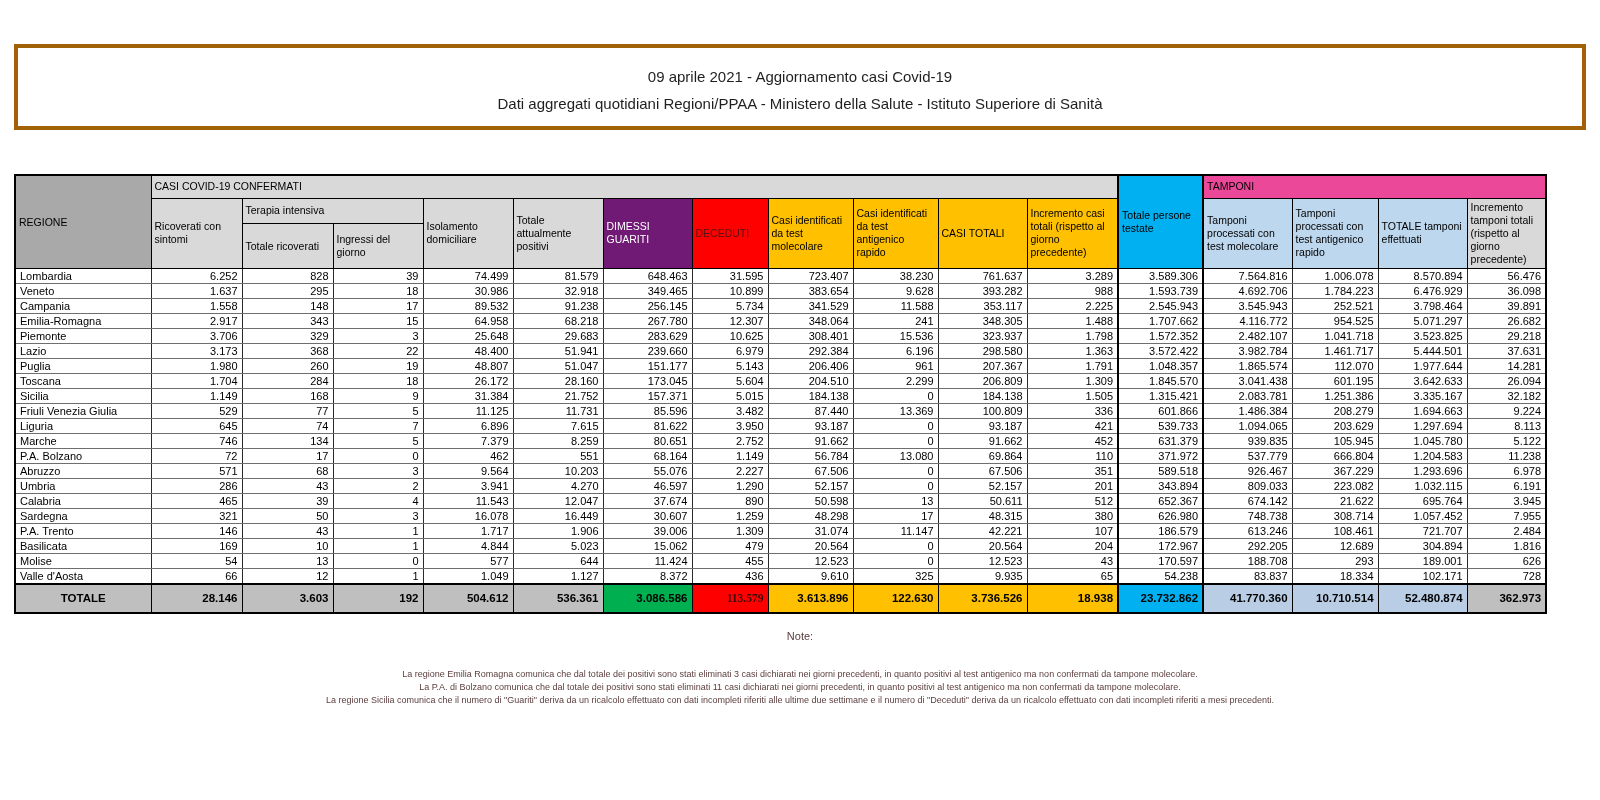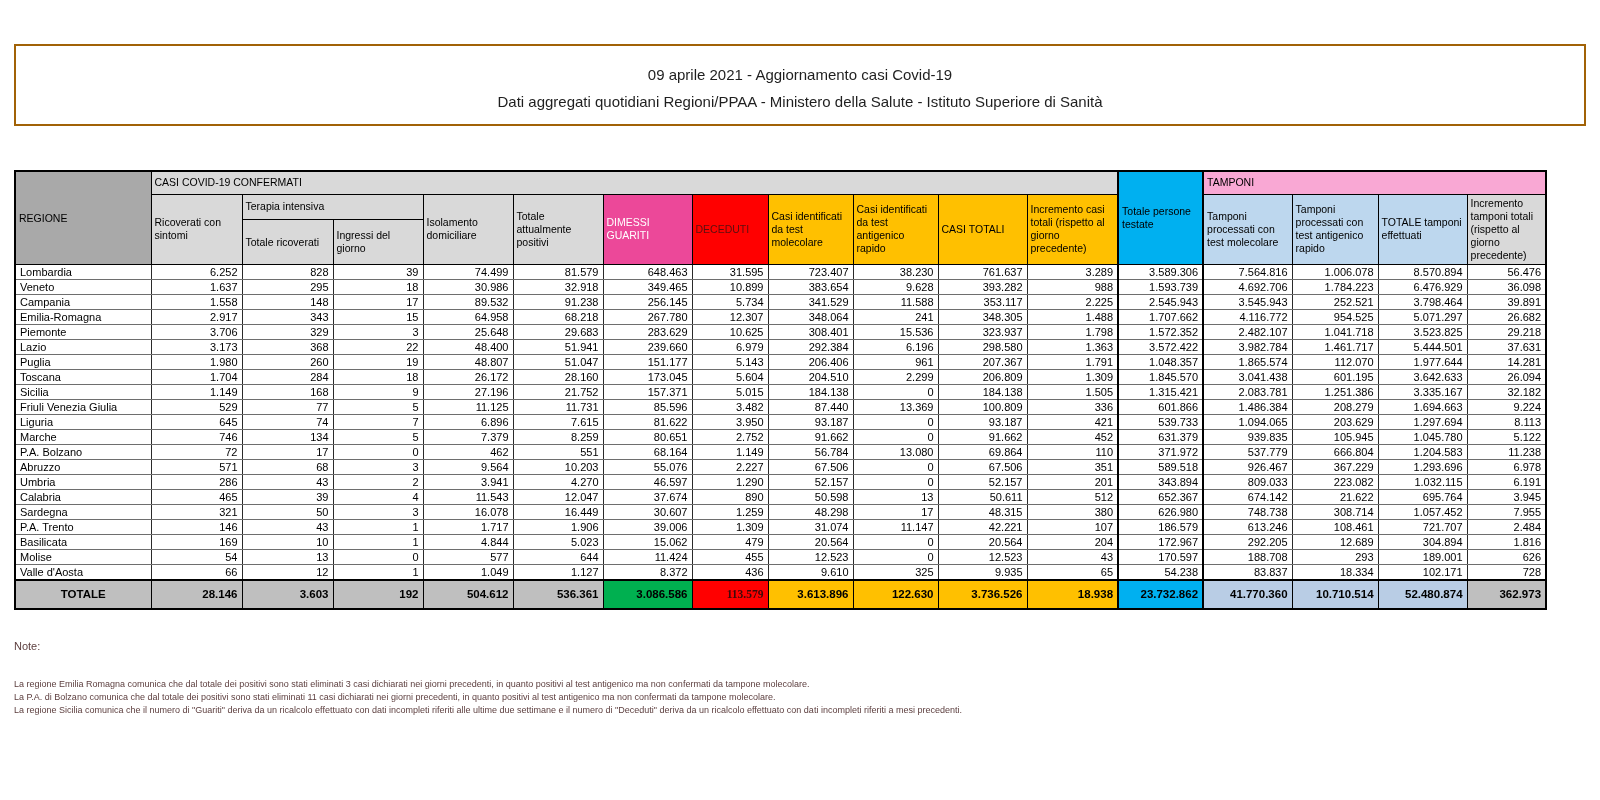--- a/index.html
+++ b/index.html
@@ -1,21 +1,21 @@
 <!DOCTYPE html>
 <html><head>
 <meta charset="utf-8">
 <style>
   * { box-sizing: border-box; }
   html, body { margin: 0; padding: 0; background: #ffffff; }
   body { width: 1600px; font-family: "Liberation Sans", sans-serif; color: #000; }
   .page { padding: 44px 14px 20px 14px; }
 
   .title-box {
-    border: 2px solid #a16207;
+    border: 4px solid #a16207;
     text-align: center;
     padding: 10px 0 14px 0;
     margin-bottom: 44px;
     background: #fff;
   }
   .title-line { font-size: 15px; color: #1f1f1f; margin-top: 10px; }
 
   table.covid {
     border-collapse: collapse;
     table-layout: fixed;
@@ -26,24 +26,24 @@
     border: 1px solid #000;
     font-weight: normal;
     font-size: 10.5px;
     line-height: 1.25;
     padding: 2px 3px;
     text-align: left;
     vertical-align: middle;
     overflow: hidden;
   }
   .band { font-weight: bold; font-size: 13px; background: #D9D9D9; height: 23px; }
-  .band-tamponi { font-weight: bold; font-size: 11px; background: #f9a8d4; margin-left: 20px; }
+  .band-tamponi { font-weight: bold; font-size: 11px; background: #ec4899; margin-left: 20px; }
   .regione-hdr { background: #A9A9A9; font-weight: bold; font-size: 11.5px; }
   .hdr { background: #D9D9D9; }
-  .green  { background: #ec4899; color: #ffffff; font-weight: bold; }
+  .green  { background: #701a75; color: #ffffff; font-weight: bold; }
   .red    { background: #FF0000; color: #5a1010; font-weight: bold; }
   .yellow { background: #FFC000; }
   .cyan   { background: #00B0F0; }
   .blue   { background: #BDD7EE; }
   .testate-col { border-left: 2px solid #000 !important; border-right: 2px solid #000 !important; margin-top: 8px; }
 
   .covid tbody td {
     border: 1px solid #6e6e6e;
     border-left: 1px solid #2a2a2a;
     border-right: 1px solid #2a2a2a;
@@ -64,21 +64,21 @@
     border-top: 2px solid #000;
   }
   .covid tr.total td.region { text-align: center; }
   .t-gray   { background: #BFBFBF; }
   .t-green  { background: #00B050; }
   .t-red    { background: #FF0000; color: #3d0a0a; font-family: Liberation Serif, serif; }
   .t-yellow { background: #FFC000; }
   .t-cyan   { background: #00B0F0; }
   .t-blue   { background: #B9CDE5; }
 
-  .notes { margin-top: 30px; color: #5e4040; }
+  .notes { margin-top: 16px; color: #5e4040; text-align: center; }
   .notes-label { font-size: 11px; margin-bottom: 26px; }
   .note-line { font-size: 9px; line-height: 1.45; }
 </style>
 </head>
 <body>
 
 <div class="page">
 
   <div class="title-box">
     <div class="title-line">09 aprile 2021 - Aggiornamento casi Covid-19</div>
@@ -284,21 +284,21 @@
           <td>3.041.438</td>
           <td>601.195</td>
           <td>3.642.633</td>
           <td>26.094</td>
         </tr>
         <tr>
           <td class="region">Sicilia</td>
           <td>1.149</td>
           <td>168</td>
           <td>9</td>
-          <td>27.196</td>
+          <td>31.384</td>
           <td>21.752</td>
           <td>157.371</td>
           <td>5.015</td>
           <td>184.138</td>
           <td>0</td>
           <td>184.138</td>
           <td>1.505</td>
           <td class="testate-col">1.315.421</td>
           <td>2.083.781</td>
           <td>1.251.386</td>

